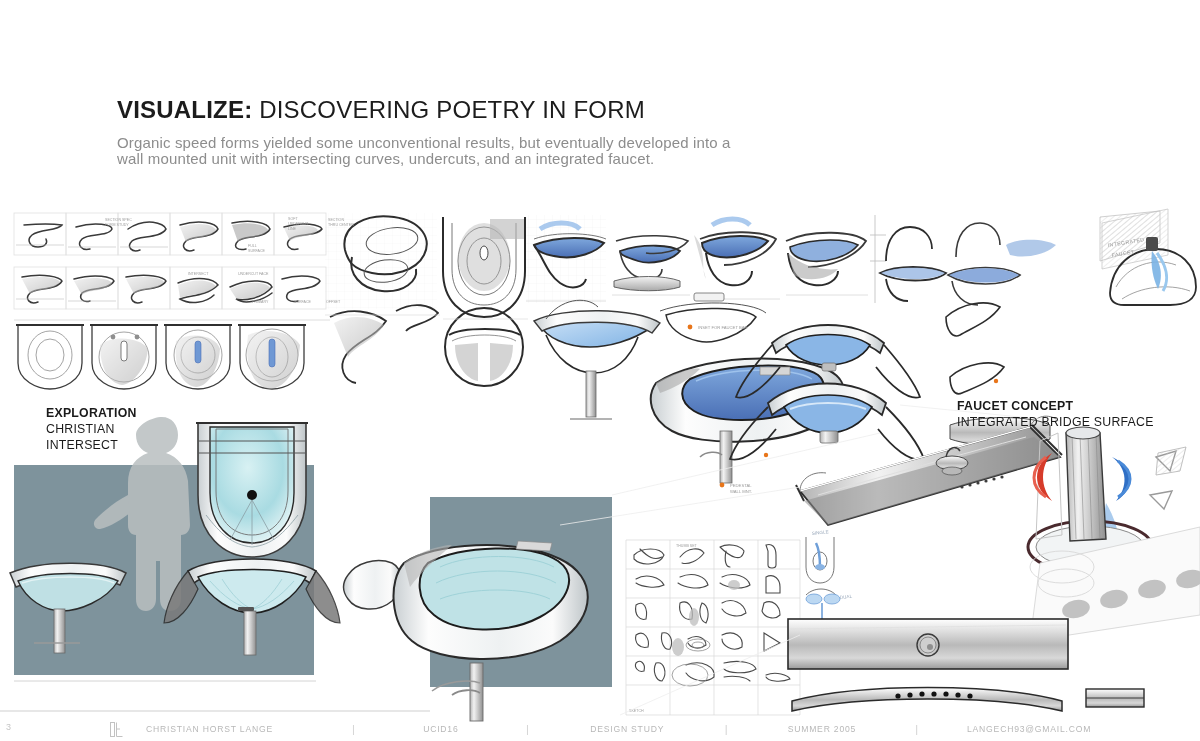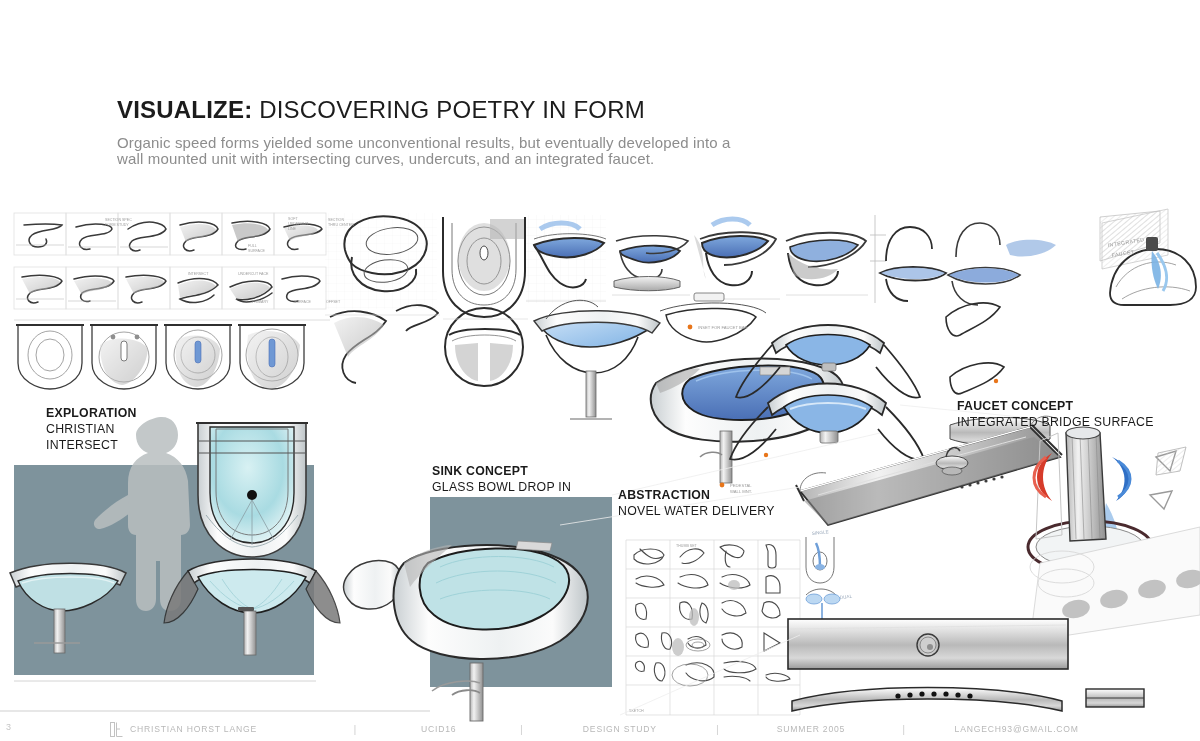--- a/index.html
+++ b/index.html
@@ -20,21 +20,21 @@
   .callout .c-sub  { font-size: 12.3px; font-weight: 400; line-height: 16px; white-space: nowrap; }
   #cal-exploration { left: 46px;  top: 395px; margin-top: 10px; }
   #cal-sink        { left: 432px; top: 463px; }
   #cal-abstraction { left: 618px; top: 487px; }
   #cal-faucet      { left: 957px; top: 386px; margin-top: 12px; }
 
   
   .footer { position: absolute; left: 0; top: 718px; width: 1200px; height: 23px; }
   .pagenum { position: absolute; left: 6px; top: 4px; font-size: 9px; color: #c6c6c6; }
   .footline { position: absolute; left: 110px; top: 2px; width: 990px; height: 18px;
-              display: flex; align-items: center; gap: 0px; }
+              display: flex; align-items: center; gap: 16px; }
   .f-item { font-size: 8.6px; letter-spacing: .8px; color: #b8b8b8; font-weight: 400;
             white-space: nowrap; text-align: center; }
   .f-sep  { color: #d2d2d2; font-size: 11px; }
   .chl-logo { width: 13px; height: 15px; margin-right: 7px; flex: 0 0 auto; }
 
   
   .sk { position: absolute; }
 </style>
 </head>
 <body>
@@ -654,29 +654,21 @@
         <path d="M900 210 L1060 226"></path>
     </g>
   </svg>
 
   <div class="callout" id="cal-exploration">
     <div class="c-head">EXPLORATION</div>
     <div class="c-sub">CHRISTIAN</div>
     <div class="c-sub">INTERSECT</div>
   </div>
 
-  <div class="callout" id="cal-sink">
-    <div class="c-head">SINK CONCEPT</div>
-    <div class="c-sub">GLASS BOWL DROP IN</div>
-  </div>
-
-  <div class="callout" id="cal-abstraction">
-    <div class="c-head">ABSTRACTION</div>
-    <div class="c-sub">NOVEL WATER DELIVERY</div>
-  </div>
+
 
   <div class="callout" id="cal-faucet">
     <div class="c-head">FAUCET CONCEPT</div>
     <div class="c-sub">INTEGRATED BRIDGE SURFACE</div>
   </div>
 
   <div class="footer">
     <div class="pagenum">3</div>
     <div class="footline">
       <svg class="chl-logo" viewBox="0 0 13 15">

